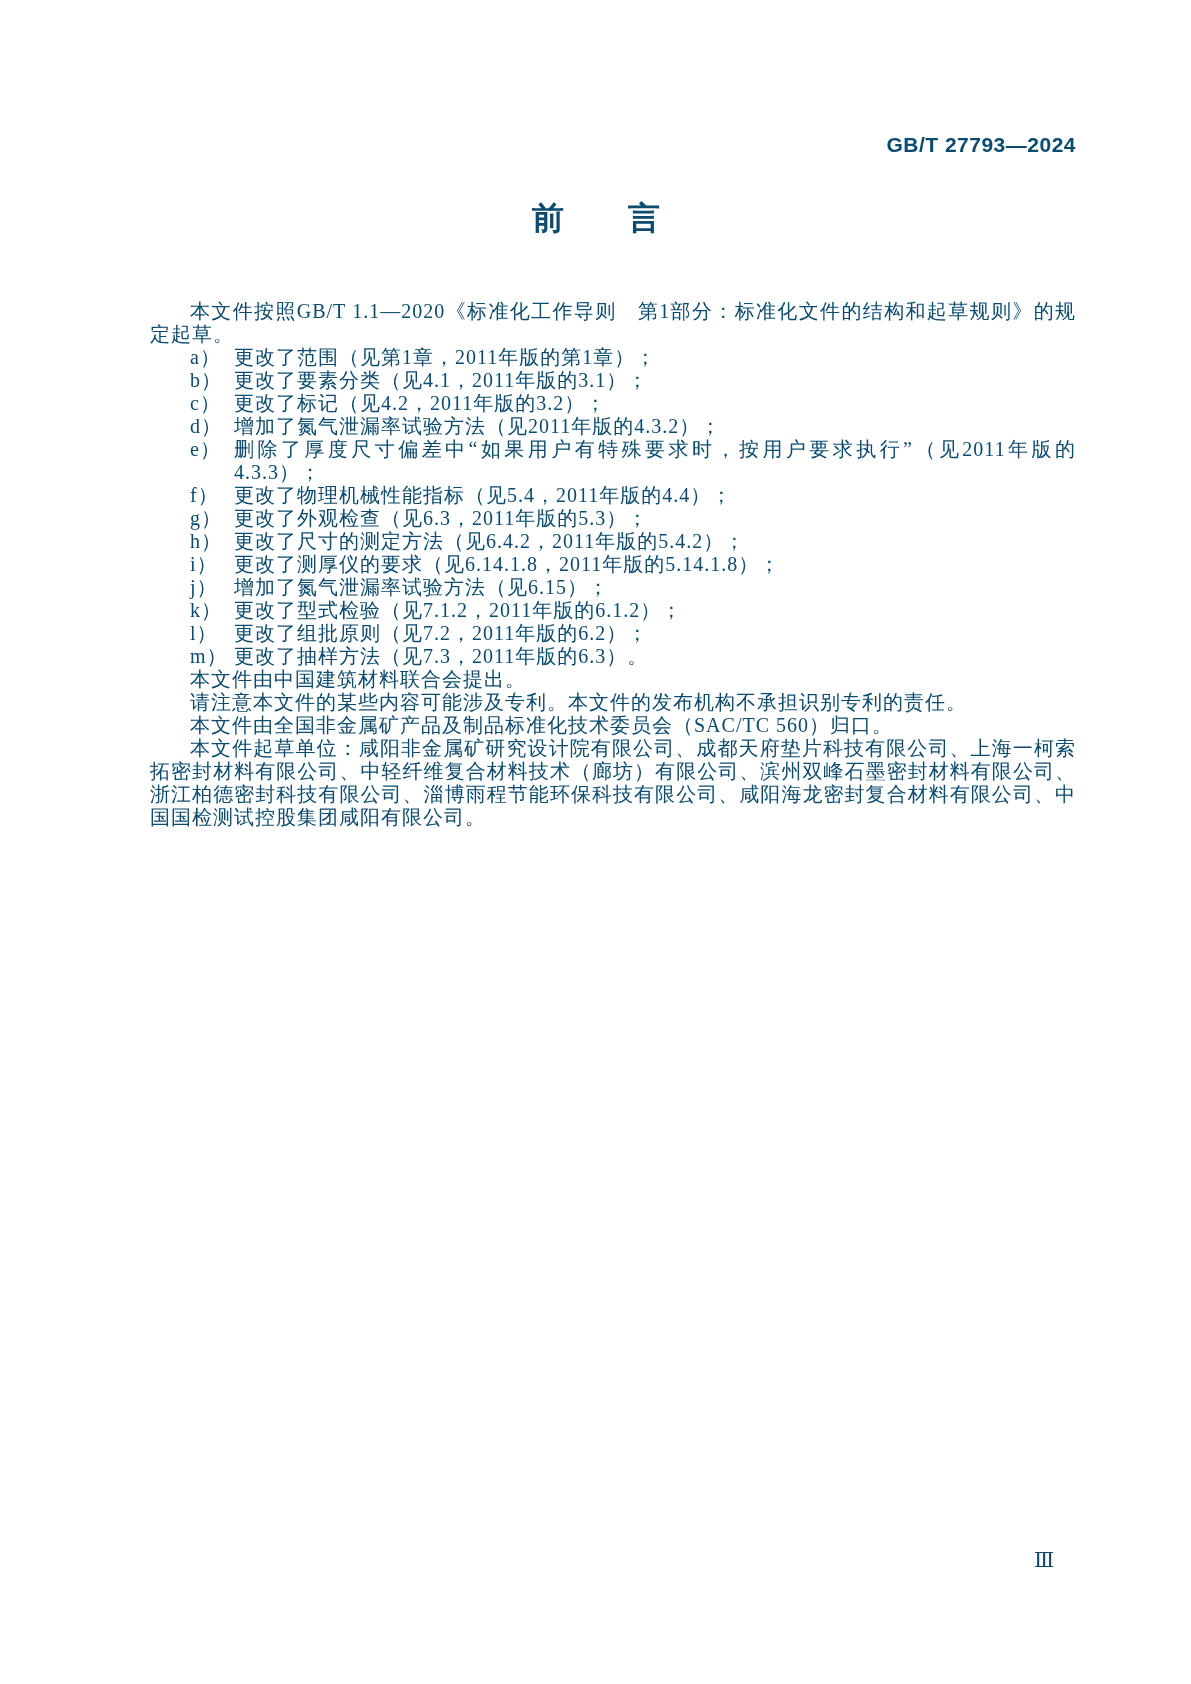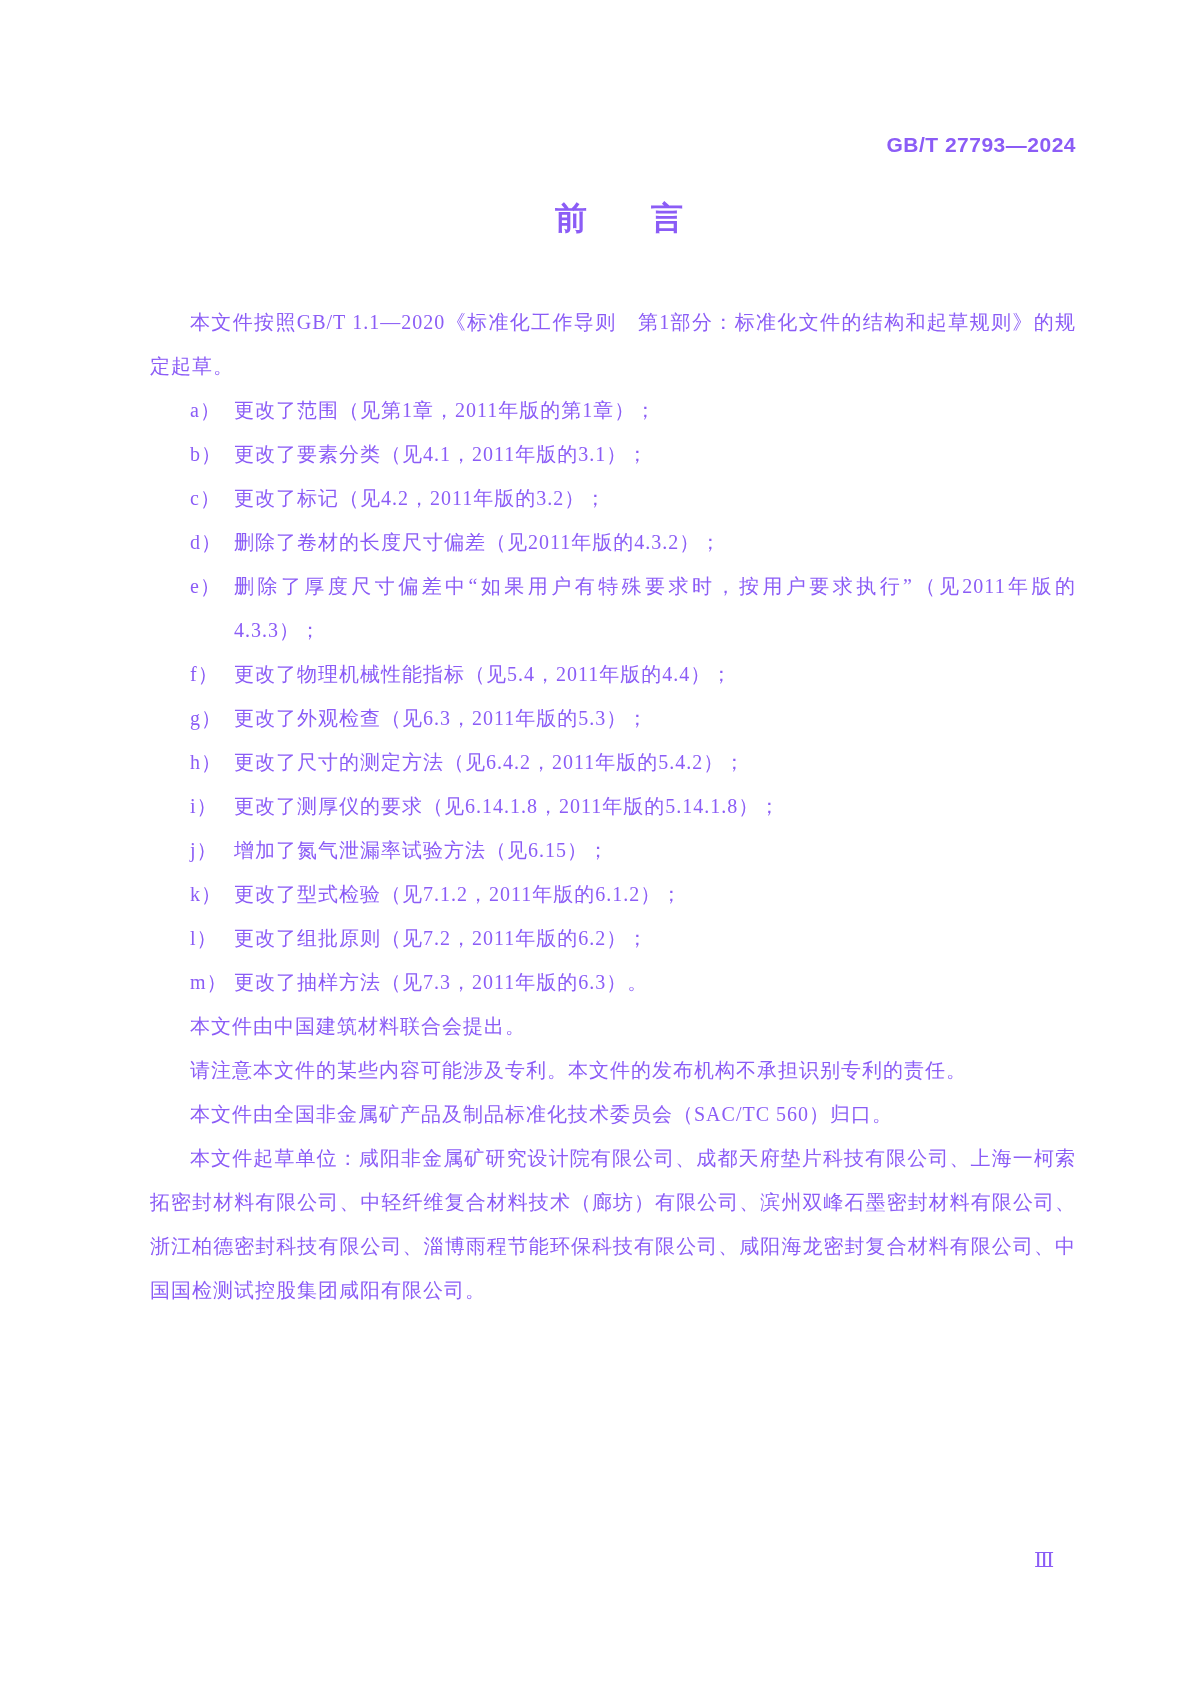--- a/index.html
+++ b/index.html
@@ -1,53 +1,53 @@
 <!DOCTYPE html>
 <html><head>
 <meta charset="utf-8">
 <style>
   html, body { margin: 0; padding: 0; background: #ffffff; }
   .page {
     position: relative;
     width: 1164px;
     height: 1684px;
     background: #ffffff;
-    color: #8b5cf6;
+    color: #0c4a6e;
     overflow: hidden;
   }
   .doc-header {
     position: absolute;
     top: 133px;
     left: 150px;
     width: 926px;
     text-align: right;
     font-family: "Liberation Sans", "DejaVu Sans", sans-serif;
     font-weight: 700;
     font-size: 21px;
     letter-spacing: 0.5px;
   }
   .doc-title {
     position: absolute;
     top: 198px;
-    left: 156px;
+    left: 133px;
     width: 926px;
     text-align: center;
     font-family: "Liberation Sans", "DejaVu Sans", sans-serif;
     font-weight: 700;
     font-size: 32px;
     line-height: 40px;
   }
   .doc-body {
     position: absolute;
     top: 300px;
     left: 150px;
     width: 926px;
     font-family: "Liberation Serif", "DejaVu Serif", serif;
     font-size: 20px;
-    line-height: 44px;
+    line-height: 23px;
     letter-spacing: 1px;
     text-align: justify;
     text-justify: inter-character;
   }
   .para { margin: 0; text-indent: 40px; }
   .changes-list { margin: 0; }
   .change-row { display: flex; align-items: flex-start; padding-left: 40px; }
   .change-label { flex: 0 0 44px; }
   .change-text { flex: 1; text-align: justify; text-justify: inter-character; }
   .page-number {
@@ -80,21 +80,21 @@
       <div class="change-row">
         <span class="change-label">b）</span>
         <span class="change-text">更改了要素分类（见4.1，2011年版的3.1）；</span>
       </div>
       <div class="change-row">
         <span class="change-label">c）</span>
         <span class="change-text">更改了标记（见4.2，2011年版的3.2）；</span>
       </div>
       <div class="change-row">
         <span class="change-label">d）</span>
-        <span class="change-text">删除了卷材的长度尺寸偏差（见2011年版的4.3.2）；</span>
+        <span class="change-text">增加了氮气泄漏率试验方法（见2011年版的4.3.2）；</span>
       </div>
       <div class="change-row">
         <span class="change-label">e）</span>
         <span class="change-text">删除了厚度尺寸偏差中“如果用户有特殊要求时，按用户要求执行”（见2011年版的4.3.3）；</span>
       </div>
       <div class="change-row">
         <span class="change-label">f）</span>
         <span class="change-text">更改了物理机械性能指标（见5.4，2011年版的4.4）；</span>
       </div>
       <div class="change-row">

